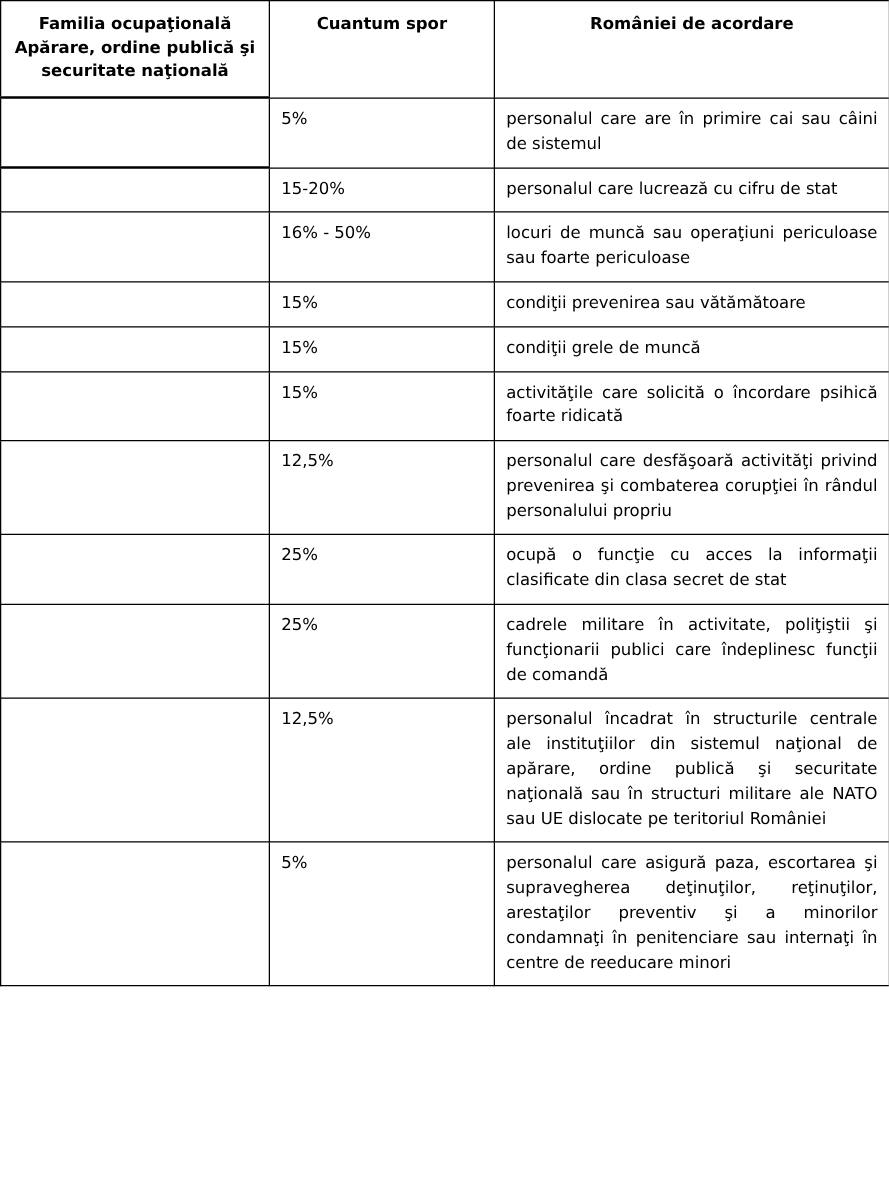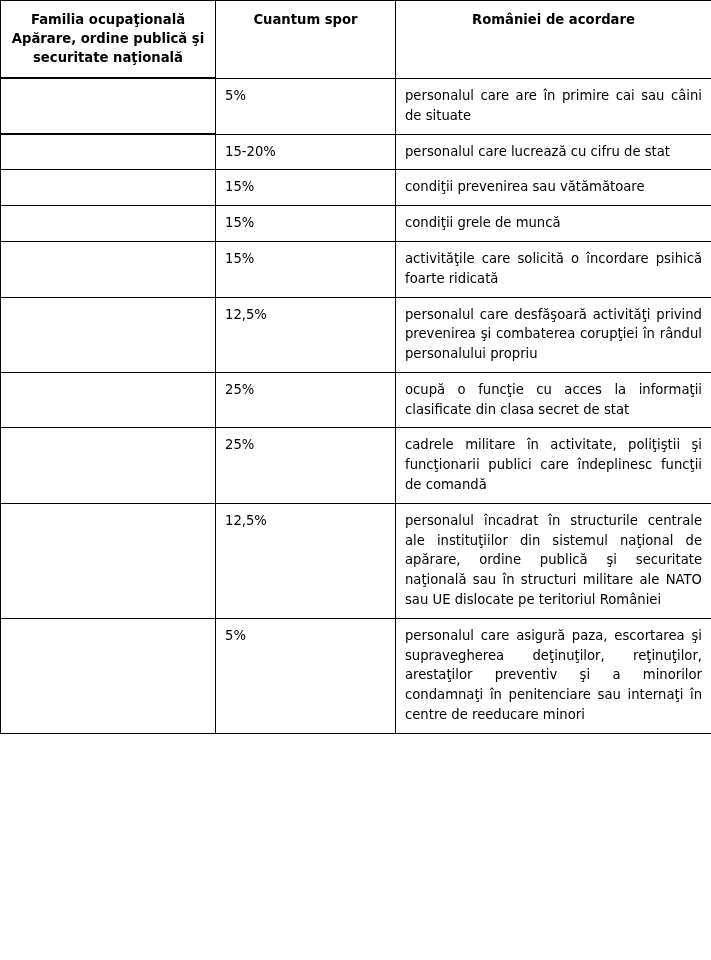--- a/index.html
+++ b/index.html
@@ -84,26 +84,31 @@
           <div>securitate naţională</div>
         </th>
         <th class="h2">Cuantum spor</th>
         <th class="h3">României de acordare</th>
       </tr>
     </thead>
     <tbody>
       <tr class="first-body rule-under">
         <td class="famcell empty-left"></td>
         <td class="cuantum">5%</td>
-        <td class="conditii">personalul care are în primire cai sau câini de situate</td>
+        <td class="conditii">personalul care are în primire cai sau câini de sistemul</td>
       </tr>
       <tr>
         <td class="famcell empty-left"></td>
         <td class="cuantum">15-20%</td>
         <td class="conditii">personalul care lucrează cu cifru de stat</td>
+      </tr>
+      <tr>
+        <td class="famcell empty-left"></td>
+        <td class="cuantum">16% - 50%</td>
+        <td class="conditii">locuri de muncă sau operaţiuni periculoase sau foarte periculoase</td>
       </tr>
       <tr>
         <td class="famcell empty-left"></td>
         <td class="cuantum">15%</td>
         <td class="conditii">condiţii prevenirea sau vătămătoare</td>
       </tr>
       <tr>
         <td class="famcell empty-left"></td>
         <td class="cuantum">15%</td>
         <td class="conditii">condiţii grele de muncă</td>

